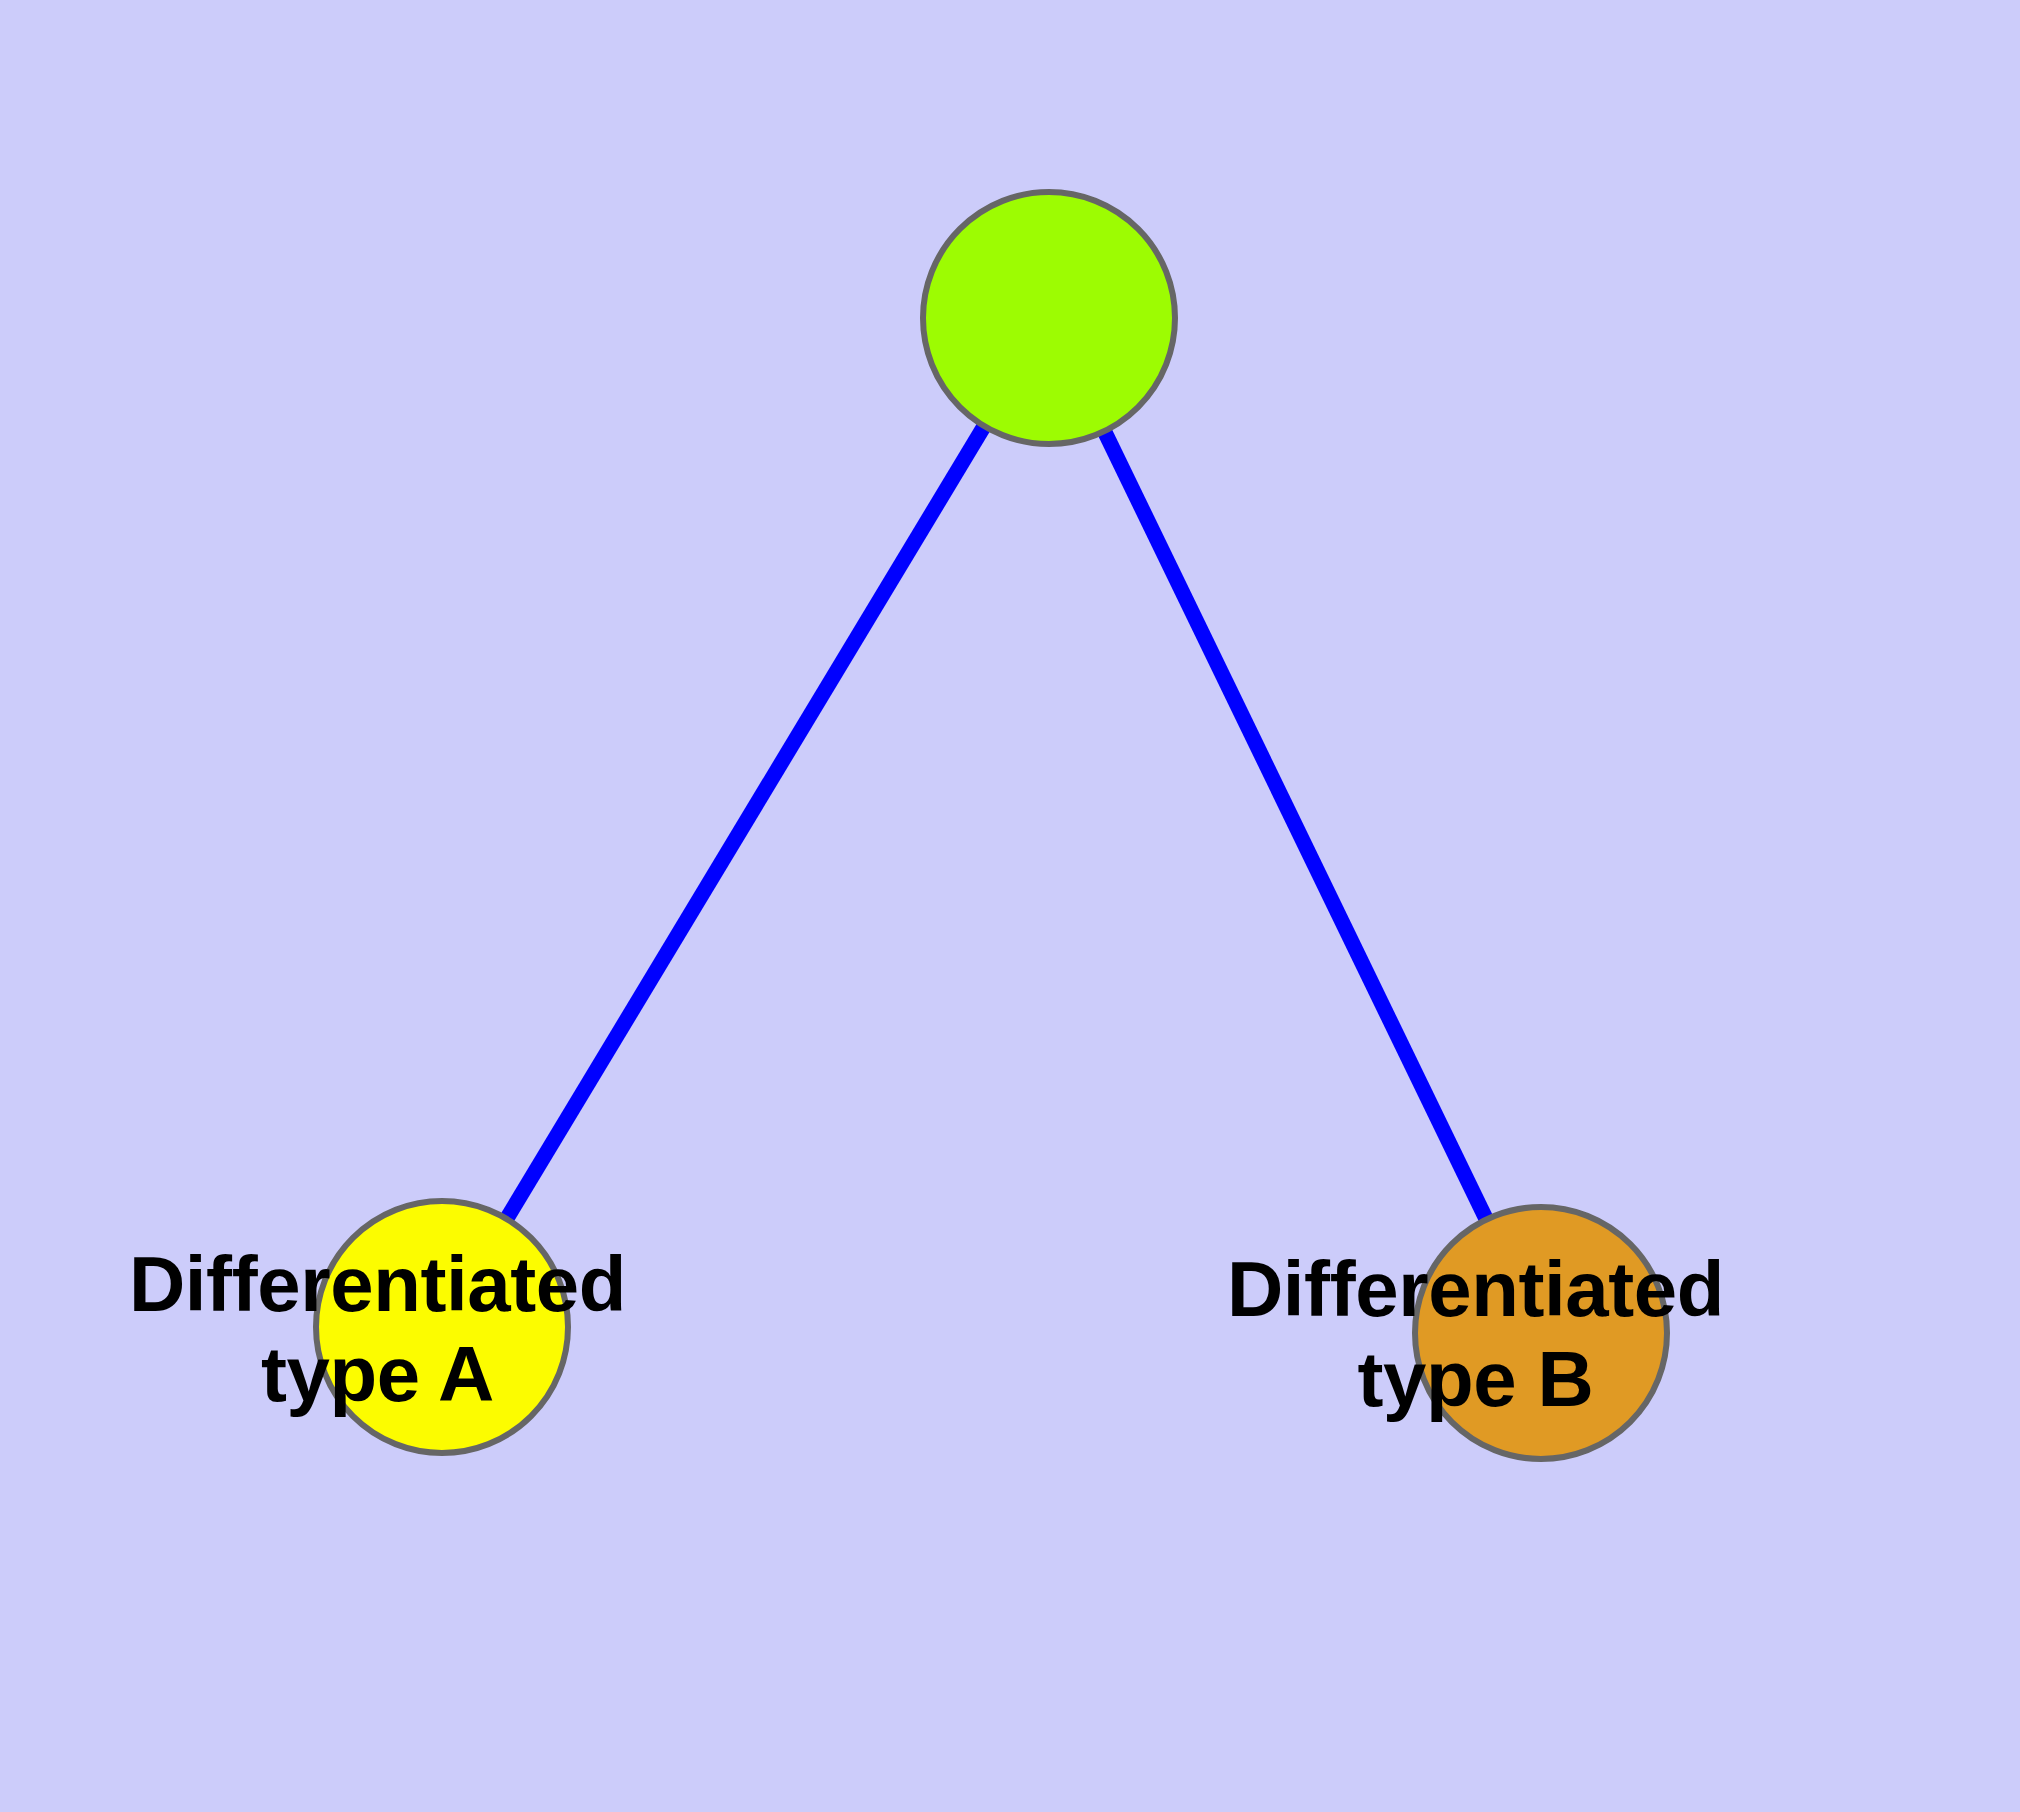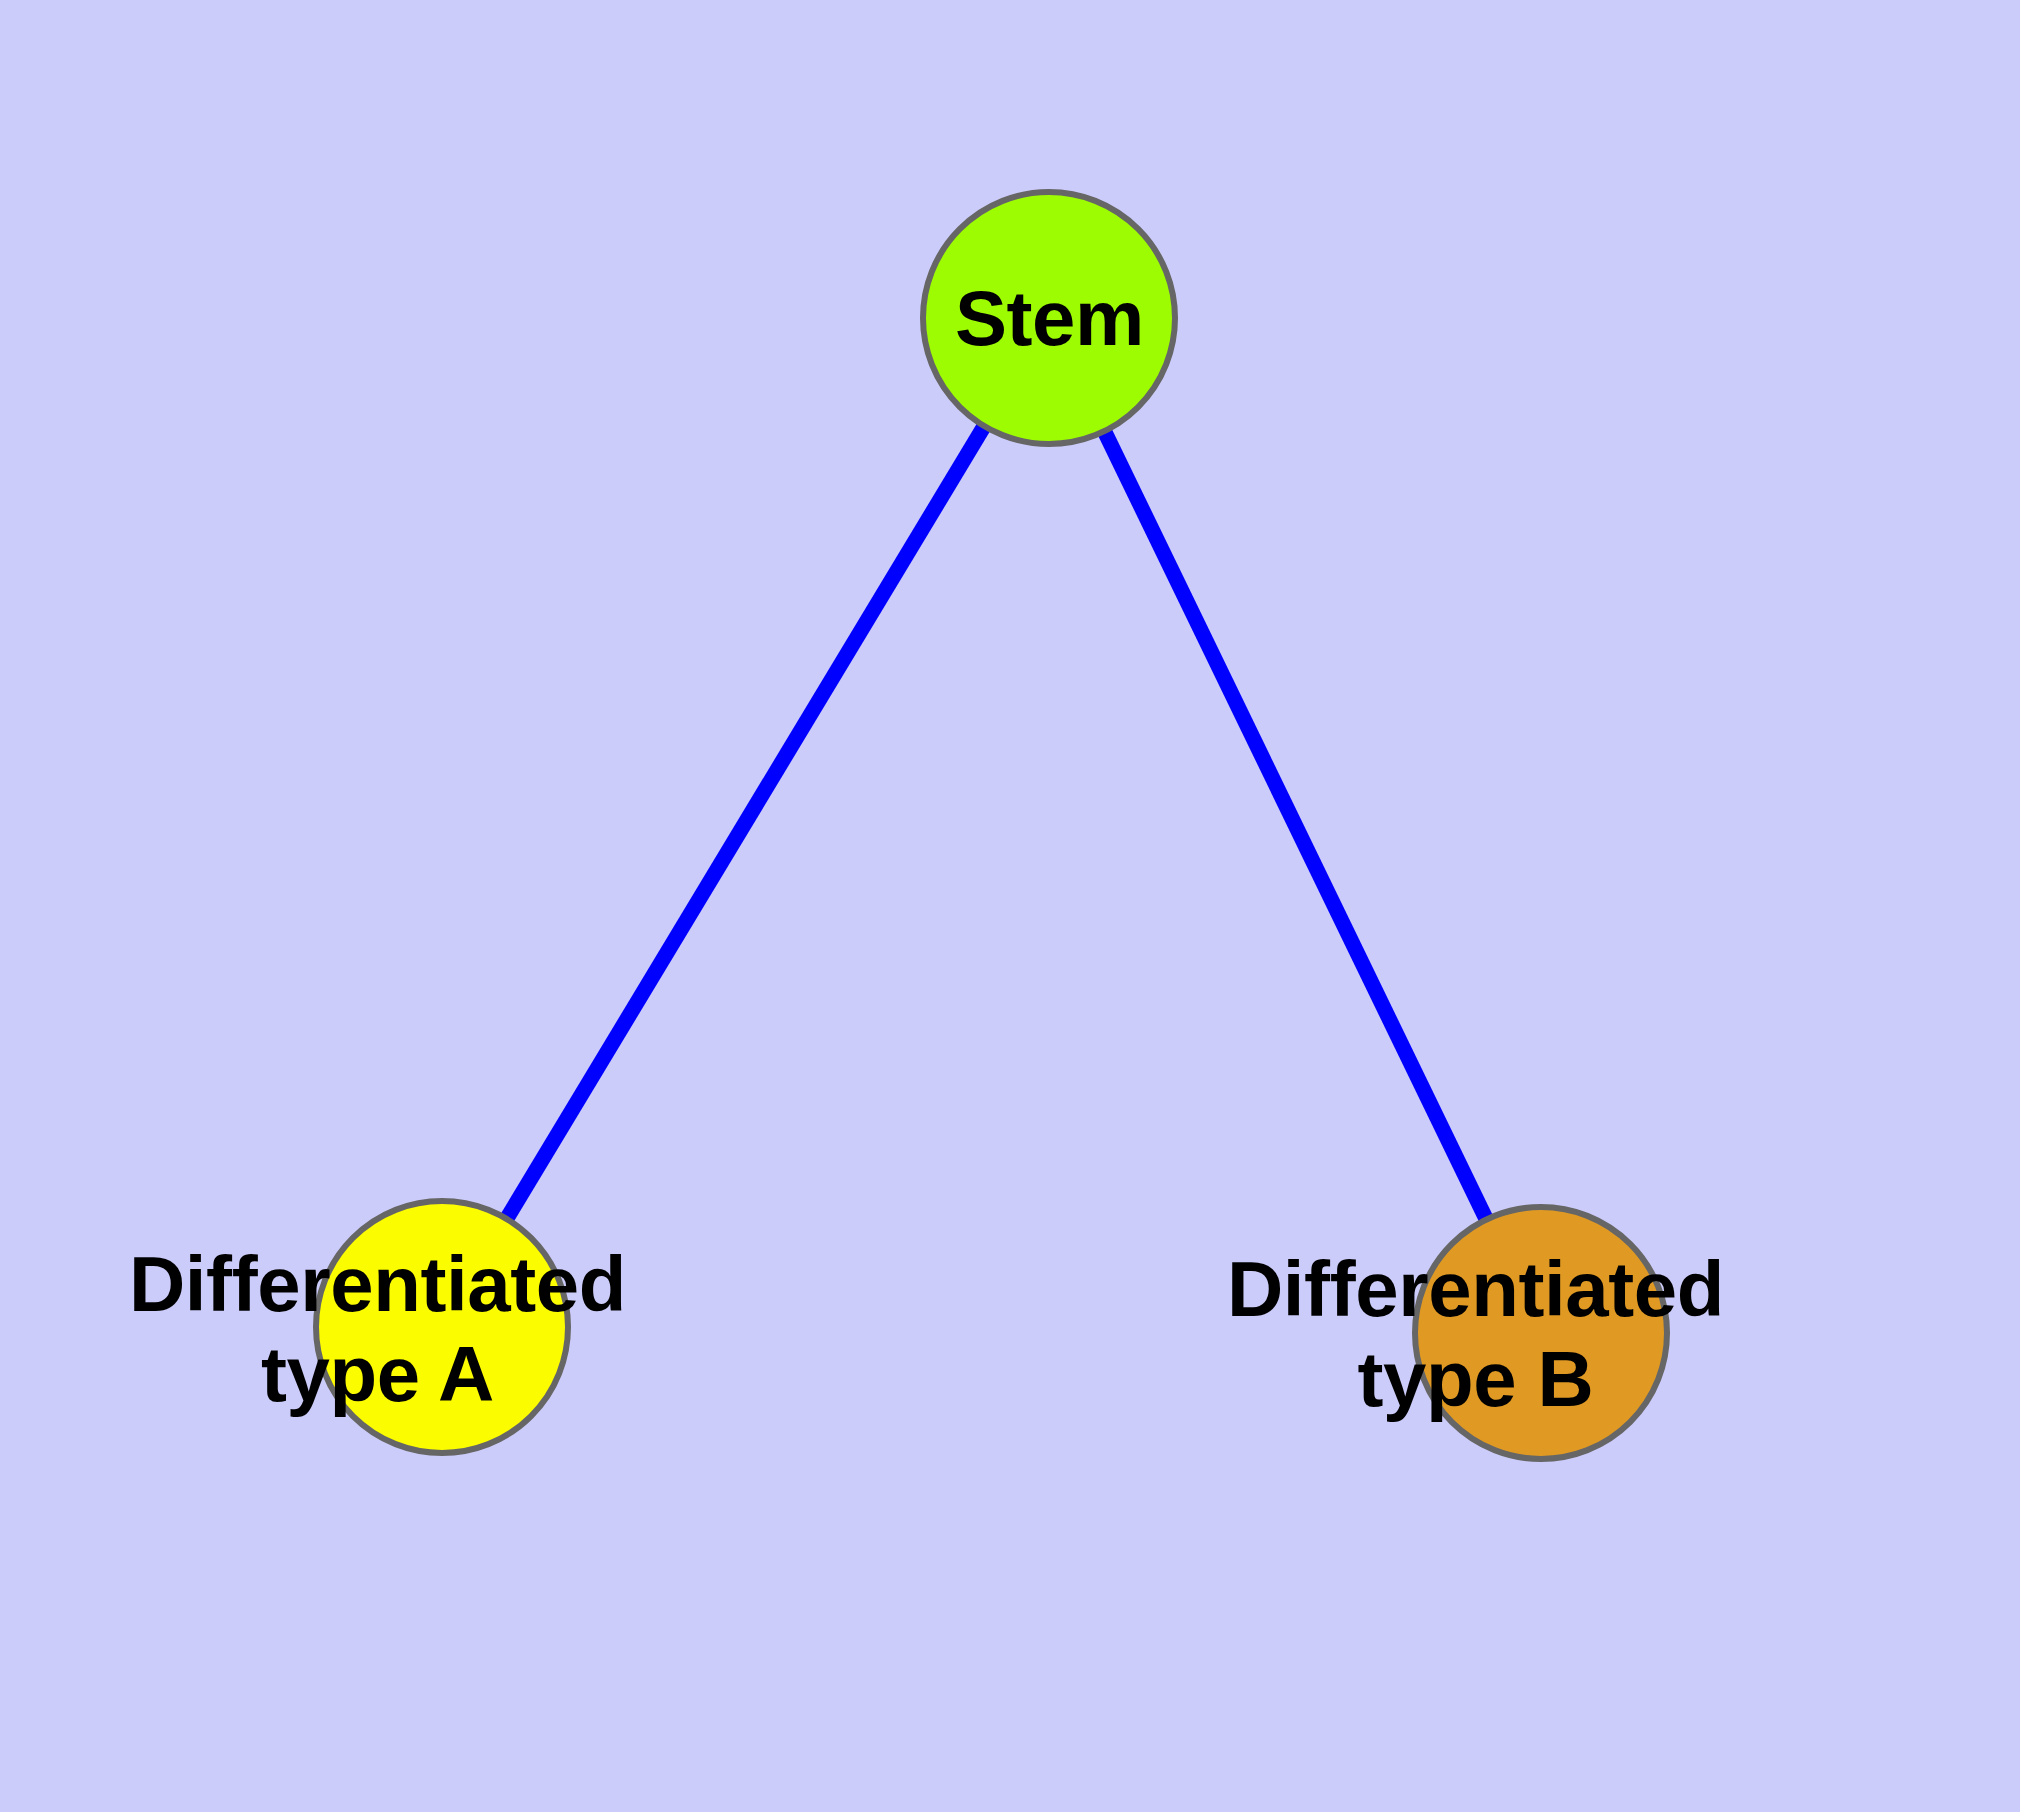--- a/index.html
+++ b/index.html
@@ -60,21 +60,20 @@
 <div id="graph-canvas" style="width: 2021px; height: 1812px; background: rgb(204, 204, 250);">
 
   <svg id="edge-layer" viewBox="0 0 2384 2138" xmlns="http://www.w3.org/2000/svg">
     <line id="edge-0" x1="1238" y1="375" x2="521" y2="1565" stroke="#0000ff" stroke-width="18"></line>
     <line id="edge-1" x1="1238" y1="375" x2="1818" y2="1572" stroke="#0000ff" stroke-width="18"></line>
   </svg>
 
   <div id="node-layer">
 
     <div class="node" id="node-0" style="left: 920px; top: 189px; width: 258px; height: 258px; background: rgb(157, 252, 2); border-color: rgb(102, 102, 102); border-width: 6px;"></div>
-    <div class="node-label" id="label-0" style="font-size: 78px; line-height: 90px; color: rgb(0, 0, 0); width: 1187px; left: 456px; top: 273px;">Stem</div>
 
     <div class="node" id="node-1" style="left: 313px; top: 1198px; width: 258px; height: 258px; background: rgb(252, 252, 0); border-color: rgb(102, 102, 102); border-width: 6px;"></div>
     <div class="node-label" id="label-1" style="font-size: 78px; line-height: 90px; color: rgb(0, 0, 0); width: 1187px; left: -216px; top: 1239px;">Differentiated
 type A</div>
 
     <div class="node" id="node-2" style="left: 1412px; top: 1204px; width: 258px; height: 258px; background: rgb(224, 154, 36); border-color: rgb(102, 102, 102); border-width: 6px;"></div>
     <div class="node-label" id="label-2" style="font-size: 78px; line-height: 90px; color: rgb(0, 0, 0); width: 1187px; left: 882px; top: 1244px;">Differentiated
 type B</div>
 
   </div>

